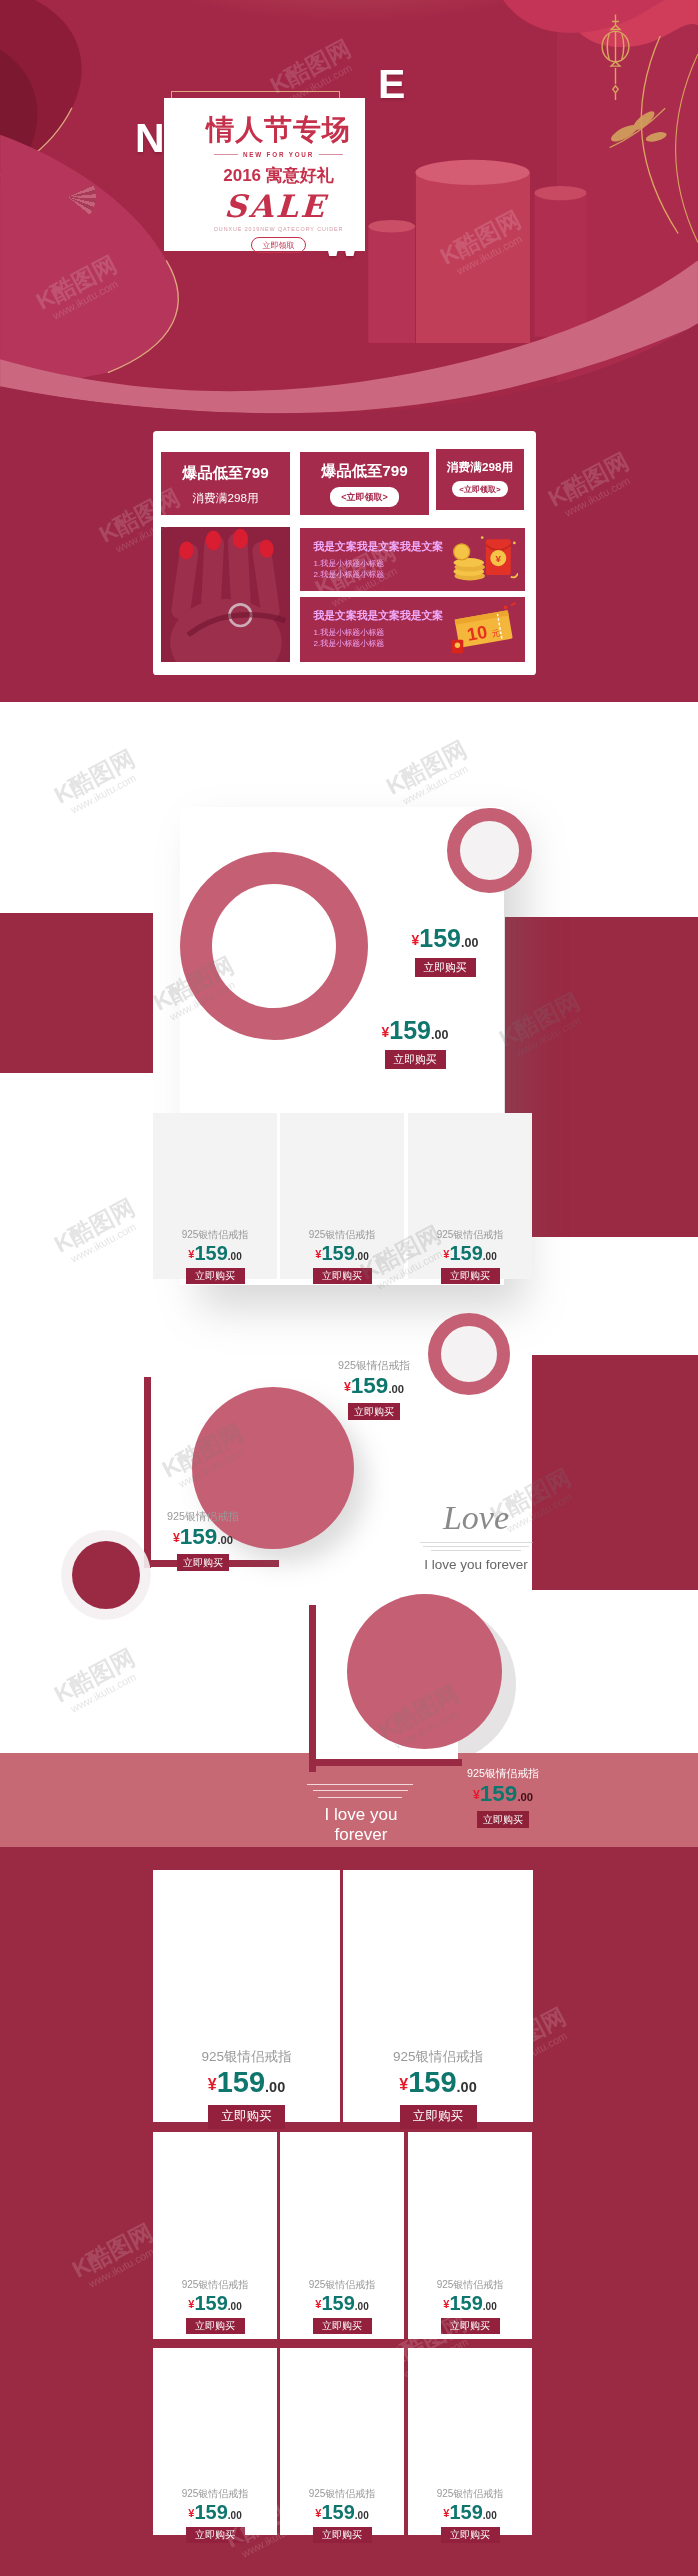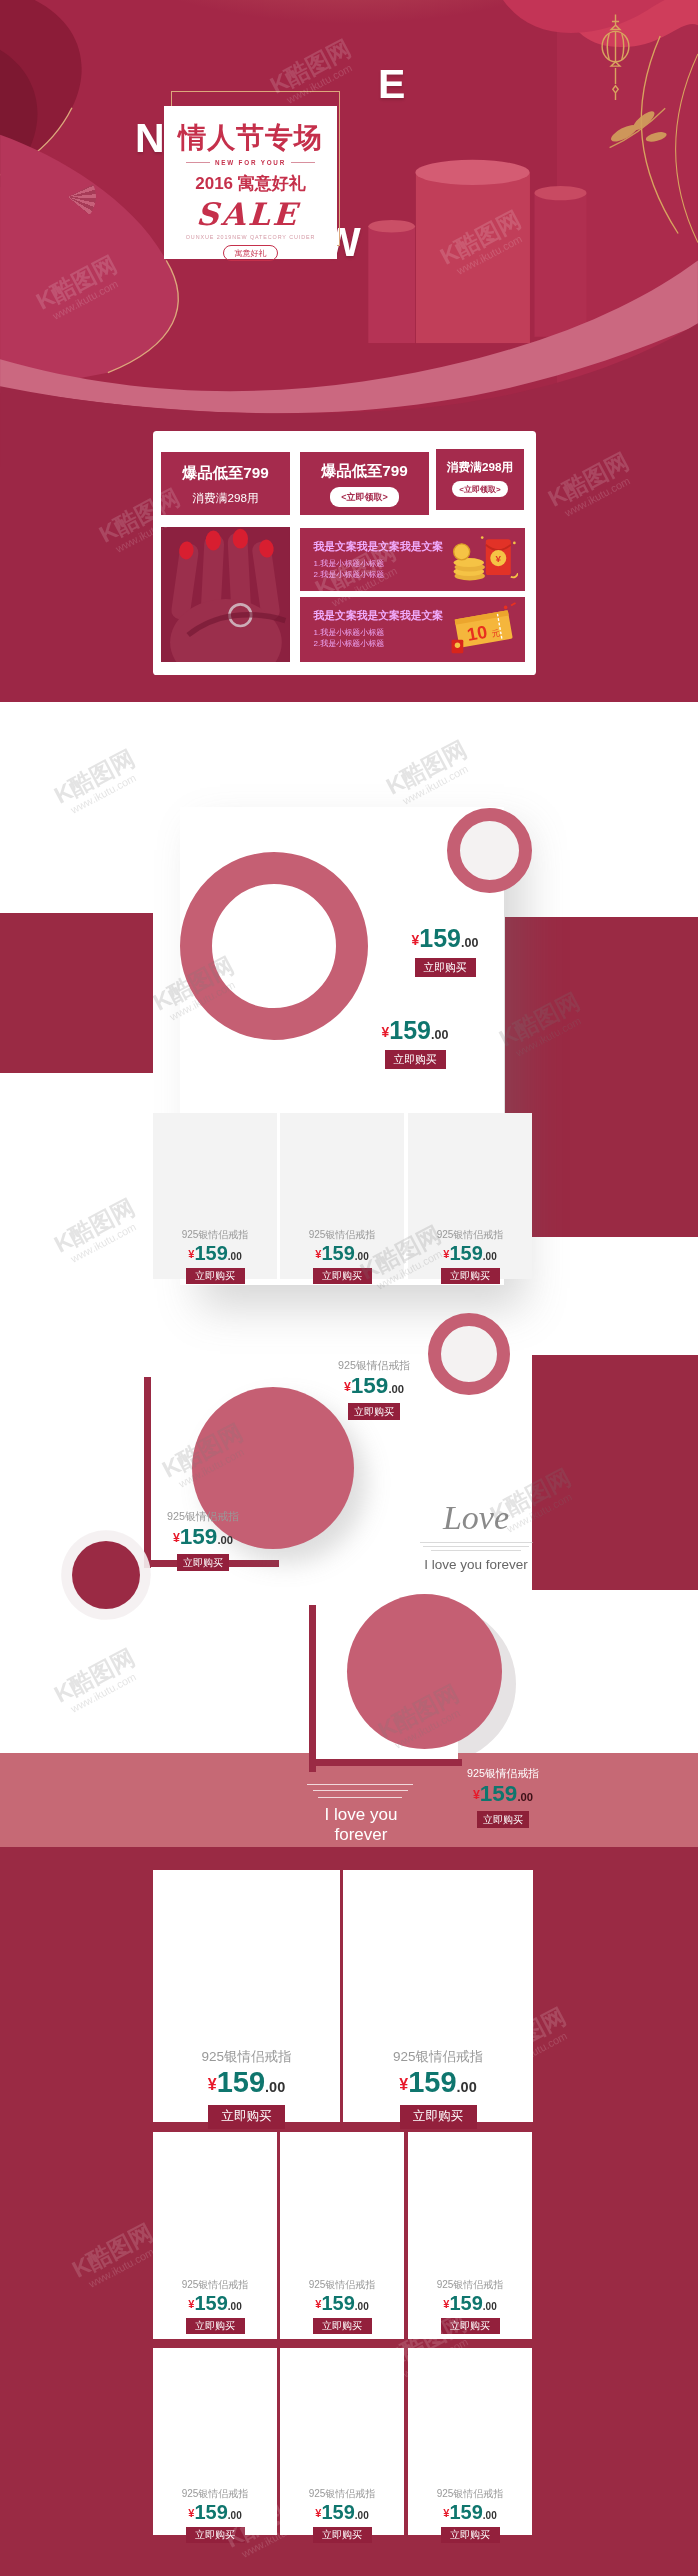--- a/index.html
+++ b/index.html
@@ -4,21 +4,21 @@
 <style>
   html,body{margin:0;padding:0;background:#777;}
   #page{position:relative;width:698px;height:2576px;overflow:hidden;background:#fff;
         font-family:"Liberation Sans",sans-serif;margin:0 auto;}
   .abs{position:absolute;}
   
   #hero{left:0;top:0;width:698px;height:467px;background:#a32747;z-index:1;}
   #mid{left:0;top:449px;width:698px;height:253px;background:#9c2746;z-index:0;}
   .letter{color:#fff;font-weight:bold;font-size:41px;z-index:2;text-shadow:0 1.8px 2.7px rgba(0,0,0,.15);}
   #heroframe{left:171px;top:91px;width:167px;height:153px;border:1.8px solid #dca87c;z-index:3;background:transparent;}
-  #herocard{left:164px;top:106px;width:173px;height:153px;background:#fff;z-index:4;text-align:center;}
+  #herocard{left:164px;top:98px;width:173px;height:153px;background:#fff;z-index:4;text-align:center;padding-left:28px;}
   .hc-title{margin-top:12.6px;font-size:28px;font-weight:bold;color:#c5304b;letter-spacing:0.9px;}
   .hc-kicker{display:flex;align-items:center;justify-content:center;gap:5.4px;margin-top:2.7px;color:#c5304b;}
   .hc-kicker .rule{width:23.4px;height:0.9px;background:#d8909e;}
   .hc-kicker .ktext{font-size:6.3px;letter-spacing:1.8px;font-weight:bold;}
   .hc-line2{margin-top:5.4px;font-size:17px;font-weight:bold;color:#c5304b;}
   .hc-sale{margin-top:1.8px;font-size:31px;font-weight:900;font-style:italic;color:#c5304b;
            font-family:"DejaVu Serif",serif;transform:skewX(-6deg);letter-spacing:2.7px;}
   .hc-tag{margin-top:1.8px;font-size:5.4px;color:#d49aa6;letter-spacing:0.9px;}
   .hc-cta{display:inline-block;margin-top:4.5px;border:0.9px solid #c5304b;color:#c5304b;font-size:8px;
           padding:1.8px 10.8px;border-radius:8px;cursor:pointer;}
@@ -143,21 +143,21 @@
     <div id="herocard" class="abs">
       <div class="hc-title">情人节专场</div>
       <div class="hc-kicker">
         <span class="rule"></span>
         <span class="ktext">NEW FOR YOUR</span>
         <span class="rule"></span>
       </div>
       <div class="hc-line2">2016 寓意好礼</div>
       <div class="hc-sale">SALE</div>
       <div class="hc-tag">OUNXUE 2019NEW QATECORY CUIDER</div>
-      <div class="hc-cta">寓意好礼</div>
+      <div class="hc-cta">立即领取</div>
     </div>
   </div>
 
   <div id="panel" class="abs">
     <div class="redcard" style="left:8px;top:20.7px;width:129px;height:63px;">
       <div class="rc-big" style="margin-top:11.7px;">爆品低至799</div>
       <div class="rc-sub">消费满298用</div>
     </div>
     <div class="redcard" style="left:147px;top:20.7px;width:129px;height:63px;">
       <div class="rc-big" style="margin-top:9px;">爆品低至799</div>

